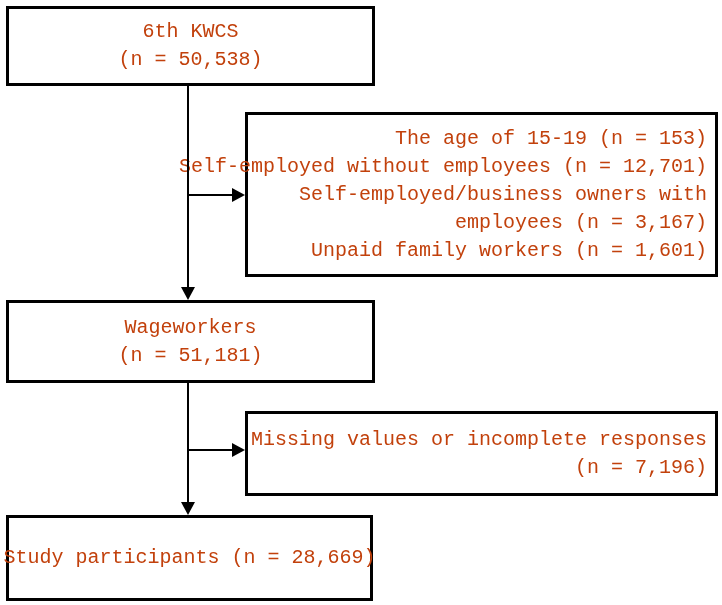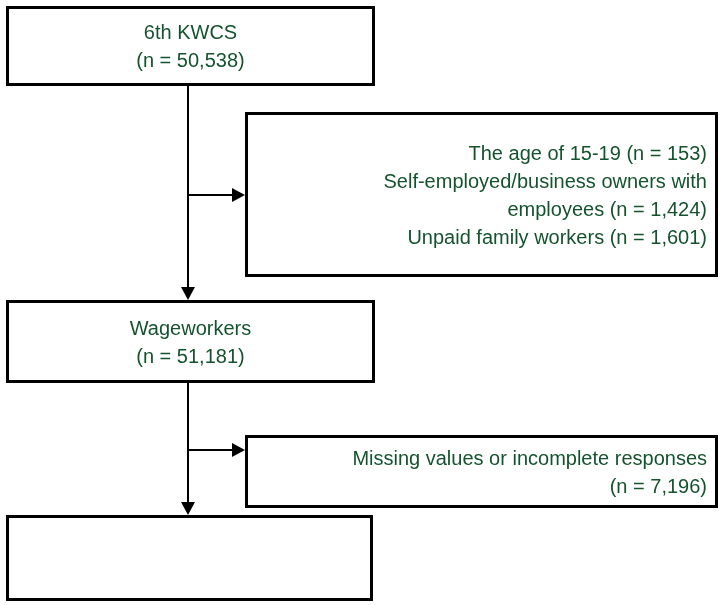--- a/index.html
+++ b/index.html
@@ -5,22 +5,22 @@
   html, body {
     margin: 0;
     padding: 0;
     background: #ffffff;
   }
   #canvas {
     position: relative;
     width: 722px;
     height: 605px;
     background: #ffffff;
-    font-family: Liberation Sans, sans-serif;
-    color: #14532d;
+    font-family: Liberation Mono, monospace;
+    color: #c2410c;
     overflow: hidden;
   }
   .box {
     position: absolute;
     box-sizing: border-box;
     border: 3px solid #000000;
     background: #ffffff;
     display: flex;
     flex-direction: column;
     justify-content: center;
@@ -61,21 +61,21 @@
     height: 0;
     border-top: 7px solid transparent;
     border-bottom: 7px solid transparent;
     border-left: 13px solid #000000;
   }
 
   
   #box-source   { left: 6px;   top: 6px;   width: 369px; height: 80px; }
   #box-excl1    { left: 245px; top: 112px; width: 473px; height: 165px; }
   #box-wage     { left: 6px;   top: 300px; width: 369px; height: 83px; }
-  #box-excl2    { left: 245px; top: 435px; width: 473px; height: 73px; }
+  #box-excl2    { left: 245px; top: 411px; width: 473px; height: 85px; }
   #box-study    { left: 6px;   top: 515px; width: 367px; height: 86px; }
 
   #v1 { left: 187px; top: 86px;  width: 2px; height: 203px; }
   #a1 { left: 181px; top: 287px; }
   #h1 { left: 188px; top: 194px; width: 45px; height: 2px; }
   #a2 { left: 232px; top: 188px; }
   #v2 { left: 187px; top: 383px; width: 2px; height: 120px; }
   #a3 { left: 181px; top: 502px; }
   #h2 { left: 188px; top: 449px; width: 45px; height: 2px; }
   #a4 { left: 232px; top: 443px; }
@@ -85,36 +85,38 @@
 
 <div id="canvas">
 
   <div class="box center" id="box-source">
     <div class="line">6th KWCS</div>
     <div class="line">(n = 50,538)</div>
   </div>
 
   <div class="box left" id="box-excl1">
     <div class="line">The age of 15-19 (n = 153)</div>
+    <div class="line">Self-employed without employees (n = 12,701)</div>
     <div class="line">Self-employed/business owners with</div>
-    <div class="line indent">employees (n = 1,424)</div>
+    <div class="line indent">employees (n = 3,167)</div>
     <div class="line">Unpaid family workers (n = 1,601)</div>
   </div>
 
   <div class="box center" id="box-wage">
     <div class="line">Wageworkers</div>
     <div class="line">(n = 51,181)</div>
   </div>
 
   <div class="box left" id="box-excl2">
     <div class="line">Missing values or incomplete responses</div>
     <div class="line indent">(n = 7,196)</div>
   </div>
 
   <div class="box center" id="box-study">
+    <div class="line">Study participants (n = 28,669)</div>
   </div>
 
   <div class="vline" id="v1"></div>
   <div class="arrow-down" id="a1"></div>
 
   <div class="hline" id="h1"></div>
   <div class="arrow-right" id="a2"></div>
 
   <div class="vline" id="v2"></div>
   <div class="arrow-down" id="a3"></div>

